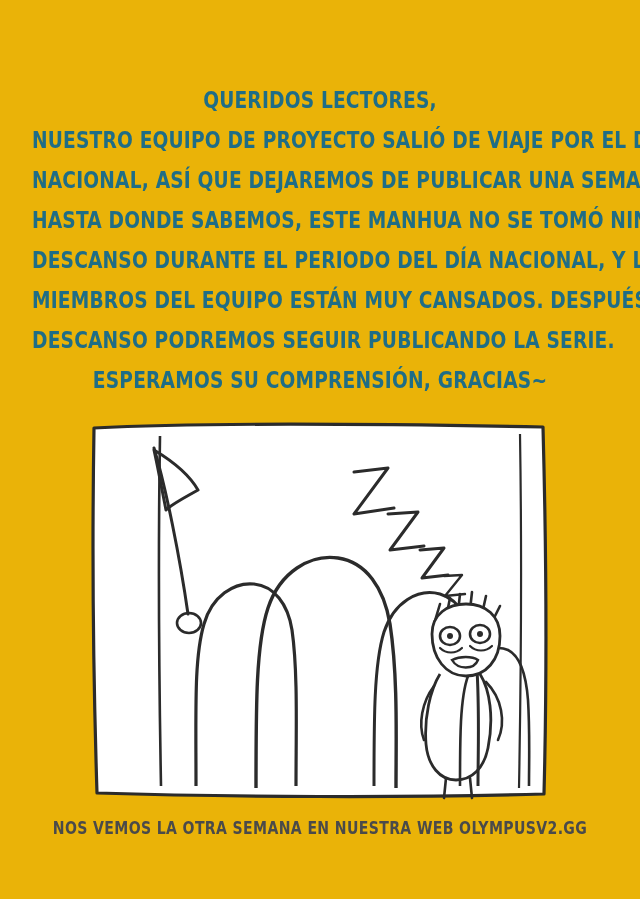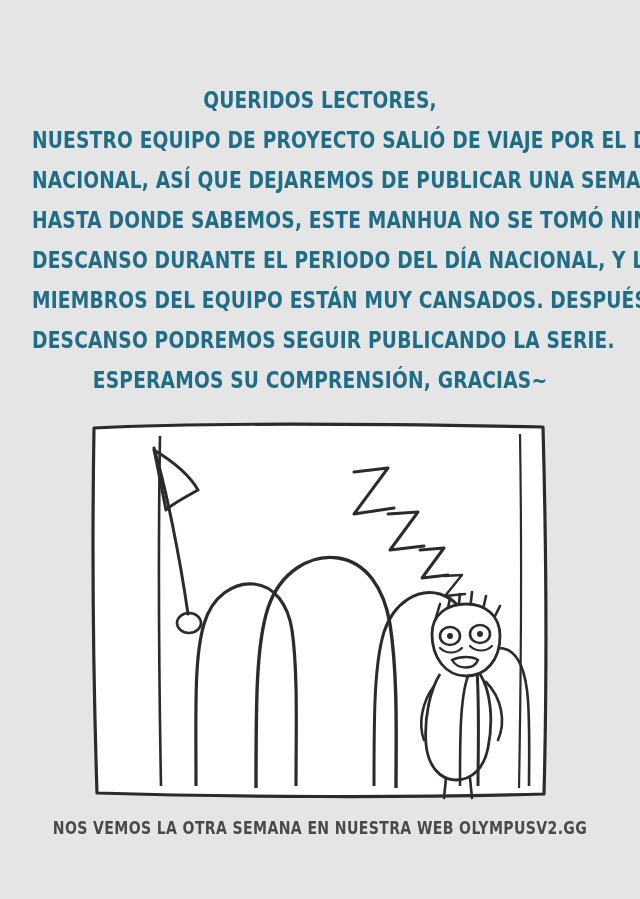--- a/index.html
+++ b/index.html
@@ -12,21 +12,21 @@
     background: #ffffff;
     font-family: "Liberation Sans", sans-serif;
     overflow: hidden;
     position: relative;
   }
 
   .page {
     position: relative;
     width: 640px;
     height: 899px;
-    background: #e5e5e5;
+    background: #eab308;
   }
 
   
   .announcement {
     position: absolute;
     top: 80px;
     left: 0;
     width: 640px;
     text-align: center;
     color: #1f6d86;

